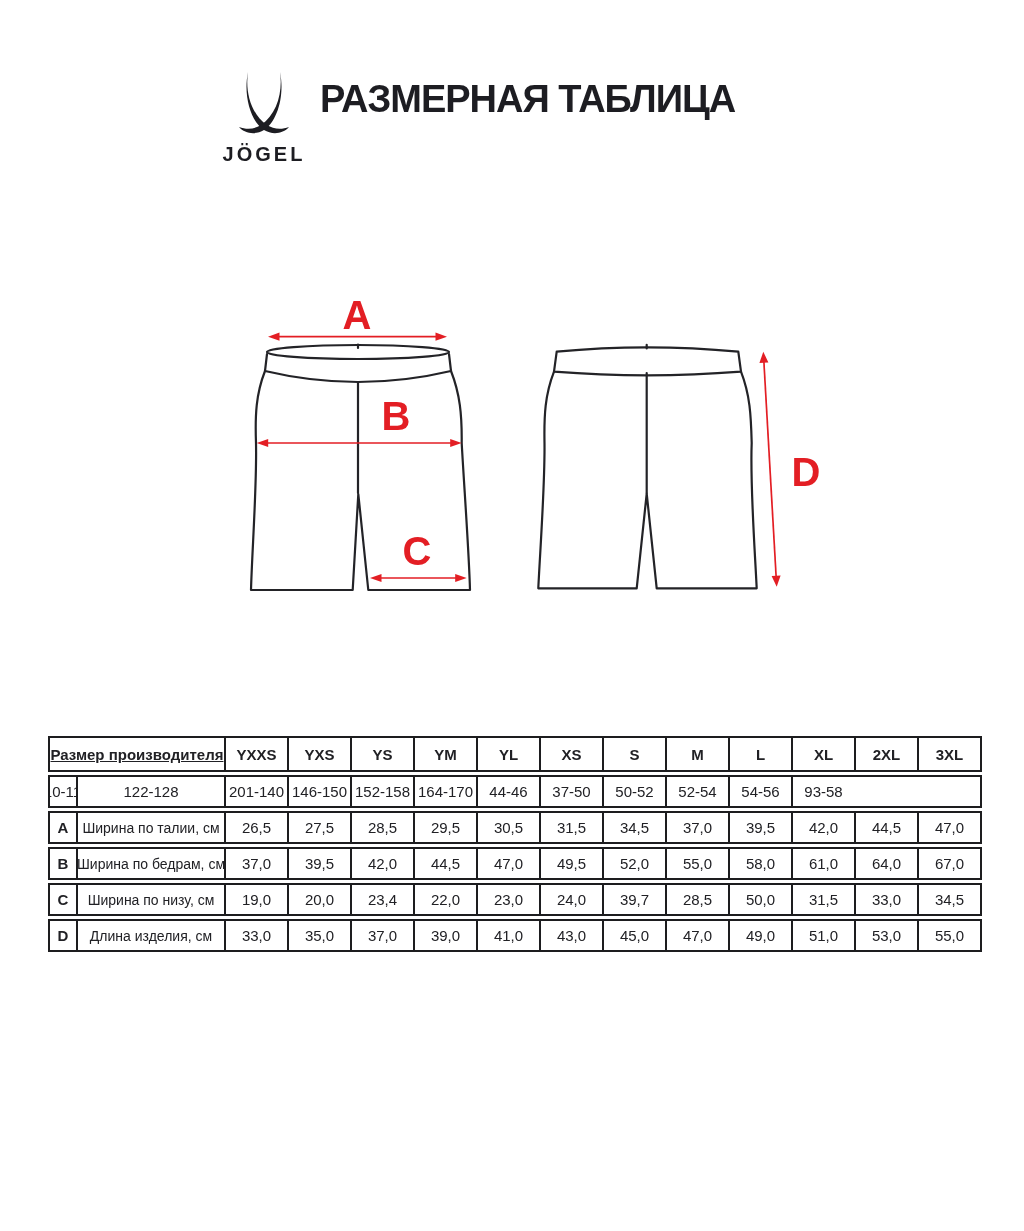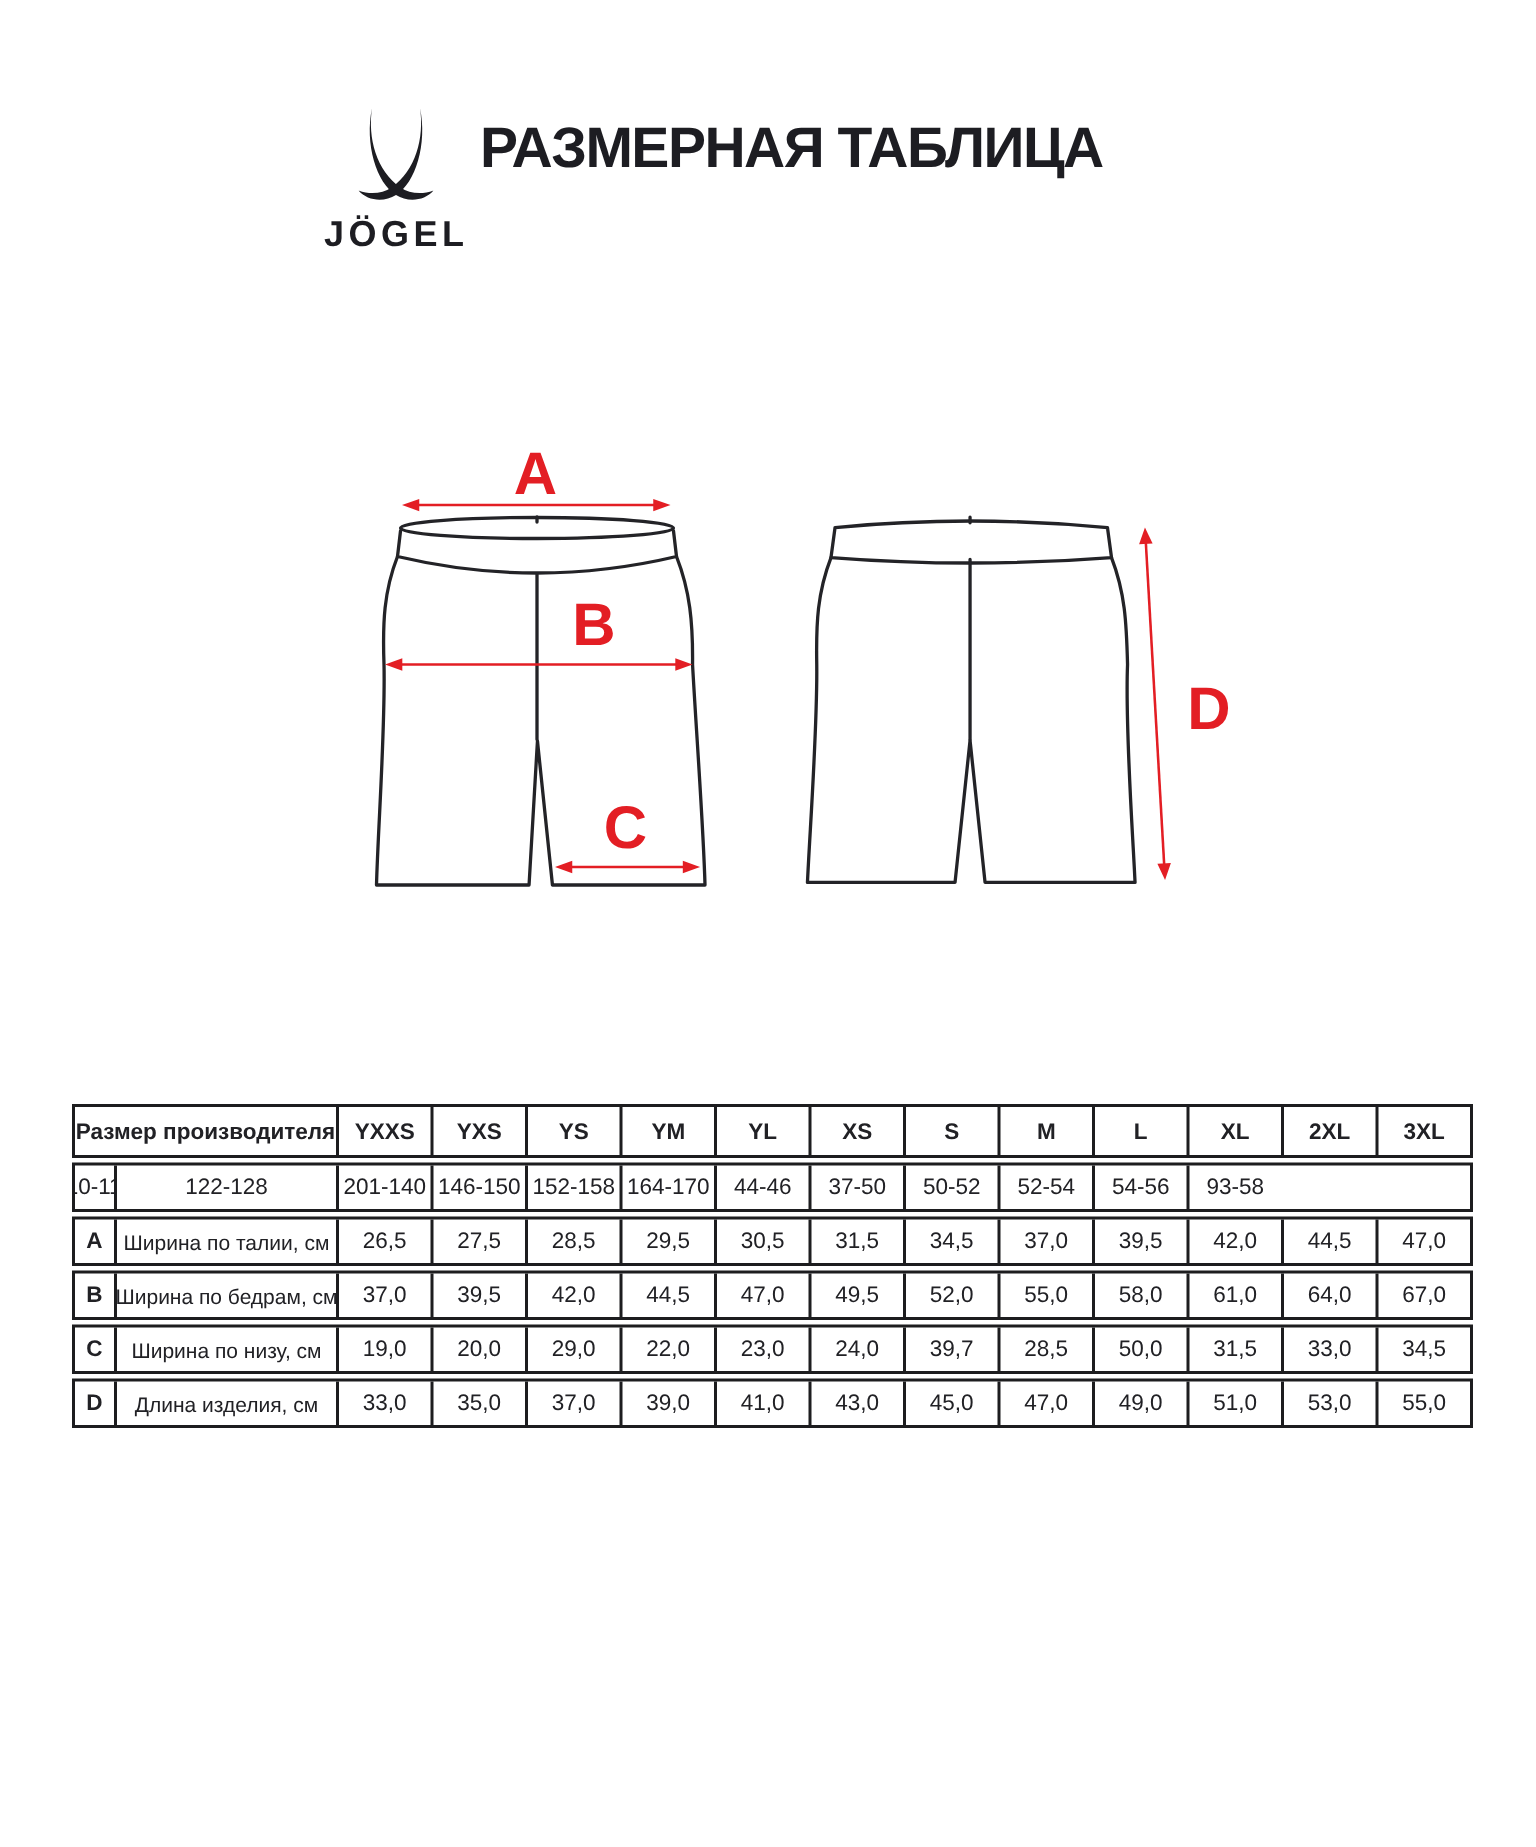--- a/index.html
+++ b/index.html
@@ -2,41 +2,41 @@
 <html><head>
 <meta charset="utf-8">
 <style>
   html,body{margin:0;padding:0;background:#fff;}
   .page{position:relative;width:1024px;height:1231px;background:#fff;overflow:hidden;
         font-family:"Liberation Sans",sans-serif;color:#212125;}
 
   
   .logo{position:absolute;left:216px;top:72px;width:96px;text-align:center;}
   .emblem{display:block;margin:0 auto;width:50px;height:66px;}
-  .wordmark{margin-top:5px;font-size:24px;font-weight:bold;letter-spacing:3px;color:#1d1d22;}
+  .wordmark{margin-top:5px;font-size:20px;font-weight:bold;letter-spacing:3px;color:#1d1d22;}
   .title{position:absolute;left:320px;top:78px;font-size:38px;font-weight:bold;
          letter-spacing:-1px;color:#1d1d22;white-space:nowrap;}
 
   
   .diagram{position:absolute;left:240px;top:280px;width:580px;height:340px;}
   .bline{stroke:#232327;stroke-width:2.2;fill:none;stroke-linecap:round;stroke-linejoin:round;}
   .rline{stroke:#e31e24;stroke-width:1.7;fill:none;}
   .rhead{fill:#e31e24;stroke:none;}
   .dletter{font-family:"Liberation Sans",sans-serif;font-weight:bold;font-size:40px;
            fill:#e31e24;text-anchor:middle;}
 
   
   .size-table{position:absolute;left:48px;top:736px;width:934px;}
   .trow{display:grid;grid-template-columns:26px 148px repeat(12,1fr);
         border:2px solid #1d1d1f;margin-bottom:3px;height:29px;background:#fff;}
   .trow.h1{height:32px;}
   .tcell{display:flex;align-items:center;justify-content:center;
          border-left:2px solid #1d1d1f;font-size:15px;white-space:nowrap;overflow:hidden;}
   .tcell:first-child{border-left:none;}
-  .tcell.merged{grid-column:1 / span 2;}
+  .tcell.merged{grid-column:1 / span 2;text-decoration:underline;}
   .tcell.bold{font-weight:bold;}
   .tcell.mlabel{font-size:14px;}
 </style>
 </head>
 <body>
 
 <div class="page">
 
   <div class="logo">
     <svg class="emblem" viewBox="0 0 50 66">
@@ -152,21 +152,21 @@
         <div class="tcell ">58,0</div>
         <div class="tcell ">61,0</div>
         <div class="tcell ">64,0</div>
         <div class="tcell ">67,0</div>
       </div>
       <div class="trow ">
         <div class="tcell bold">C</div>
         <div class="tcell mlabel">Ширина по низу, см</div>
         <div class="tcell ">19,0</div>
         <div class="tcell ">20,0</div>
-        <div class="tcell ">29,0</div>
+        <div class="tcell ">23,4</div>
         <div class="tcell ">22,0</div>
         <div class="tcell ">23,0</div>
         <div class="tcell ">24,0</div>
         <div class="tcell ">39,7</div>
         <div class="tcell ">28,5</div>
         <div class="tcell ">50,0</div>
         <div class="tcell ">31,5</div>
         <div class="tcell ">33,0</div>
         <div class="tcell ">34,5</div>
       </div>

